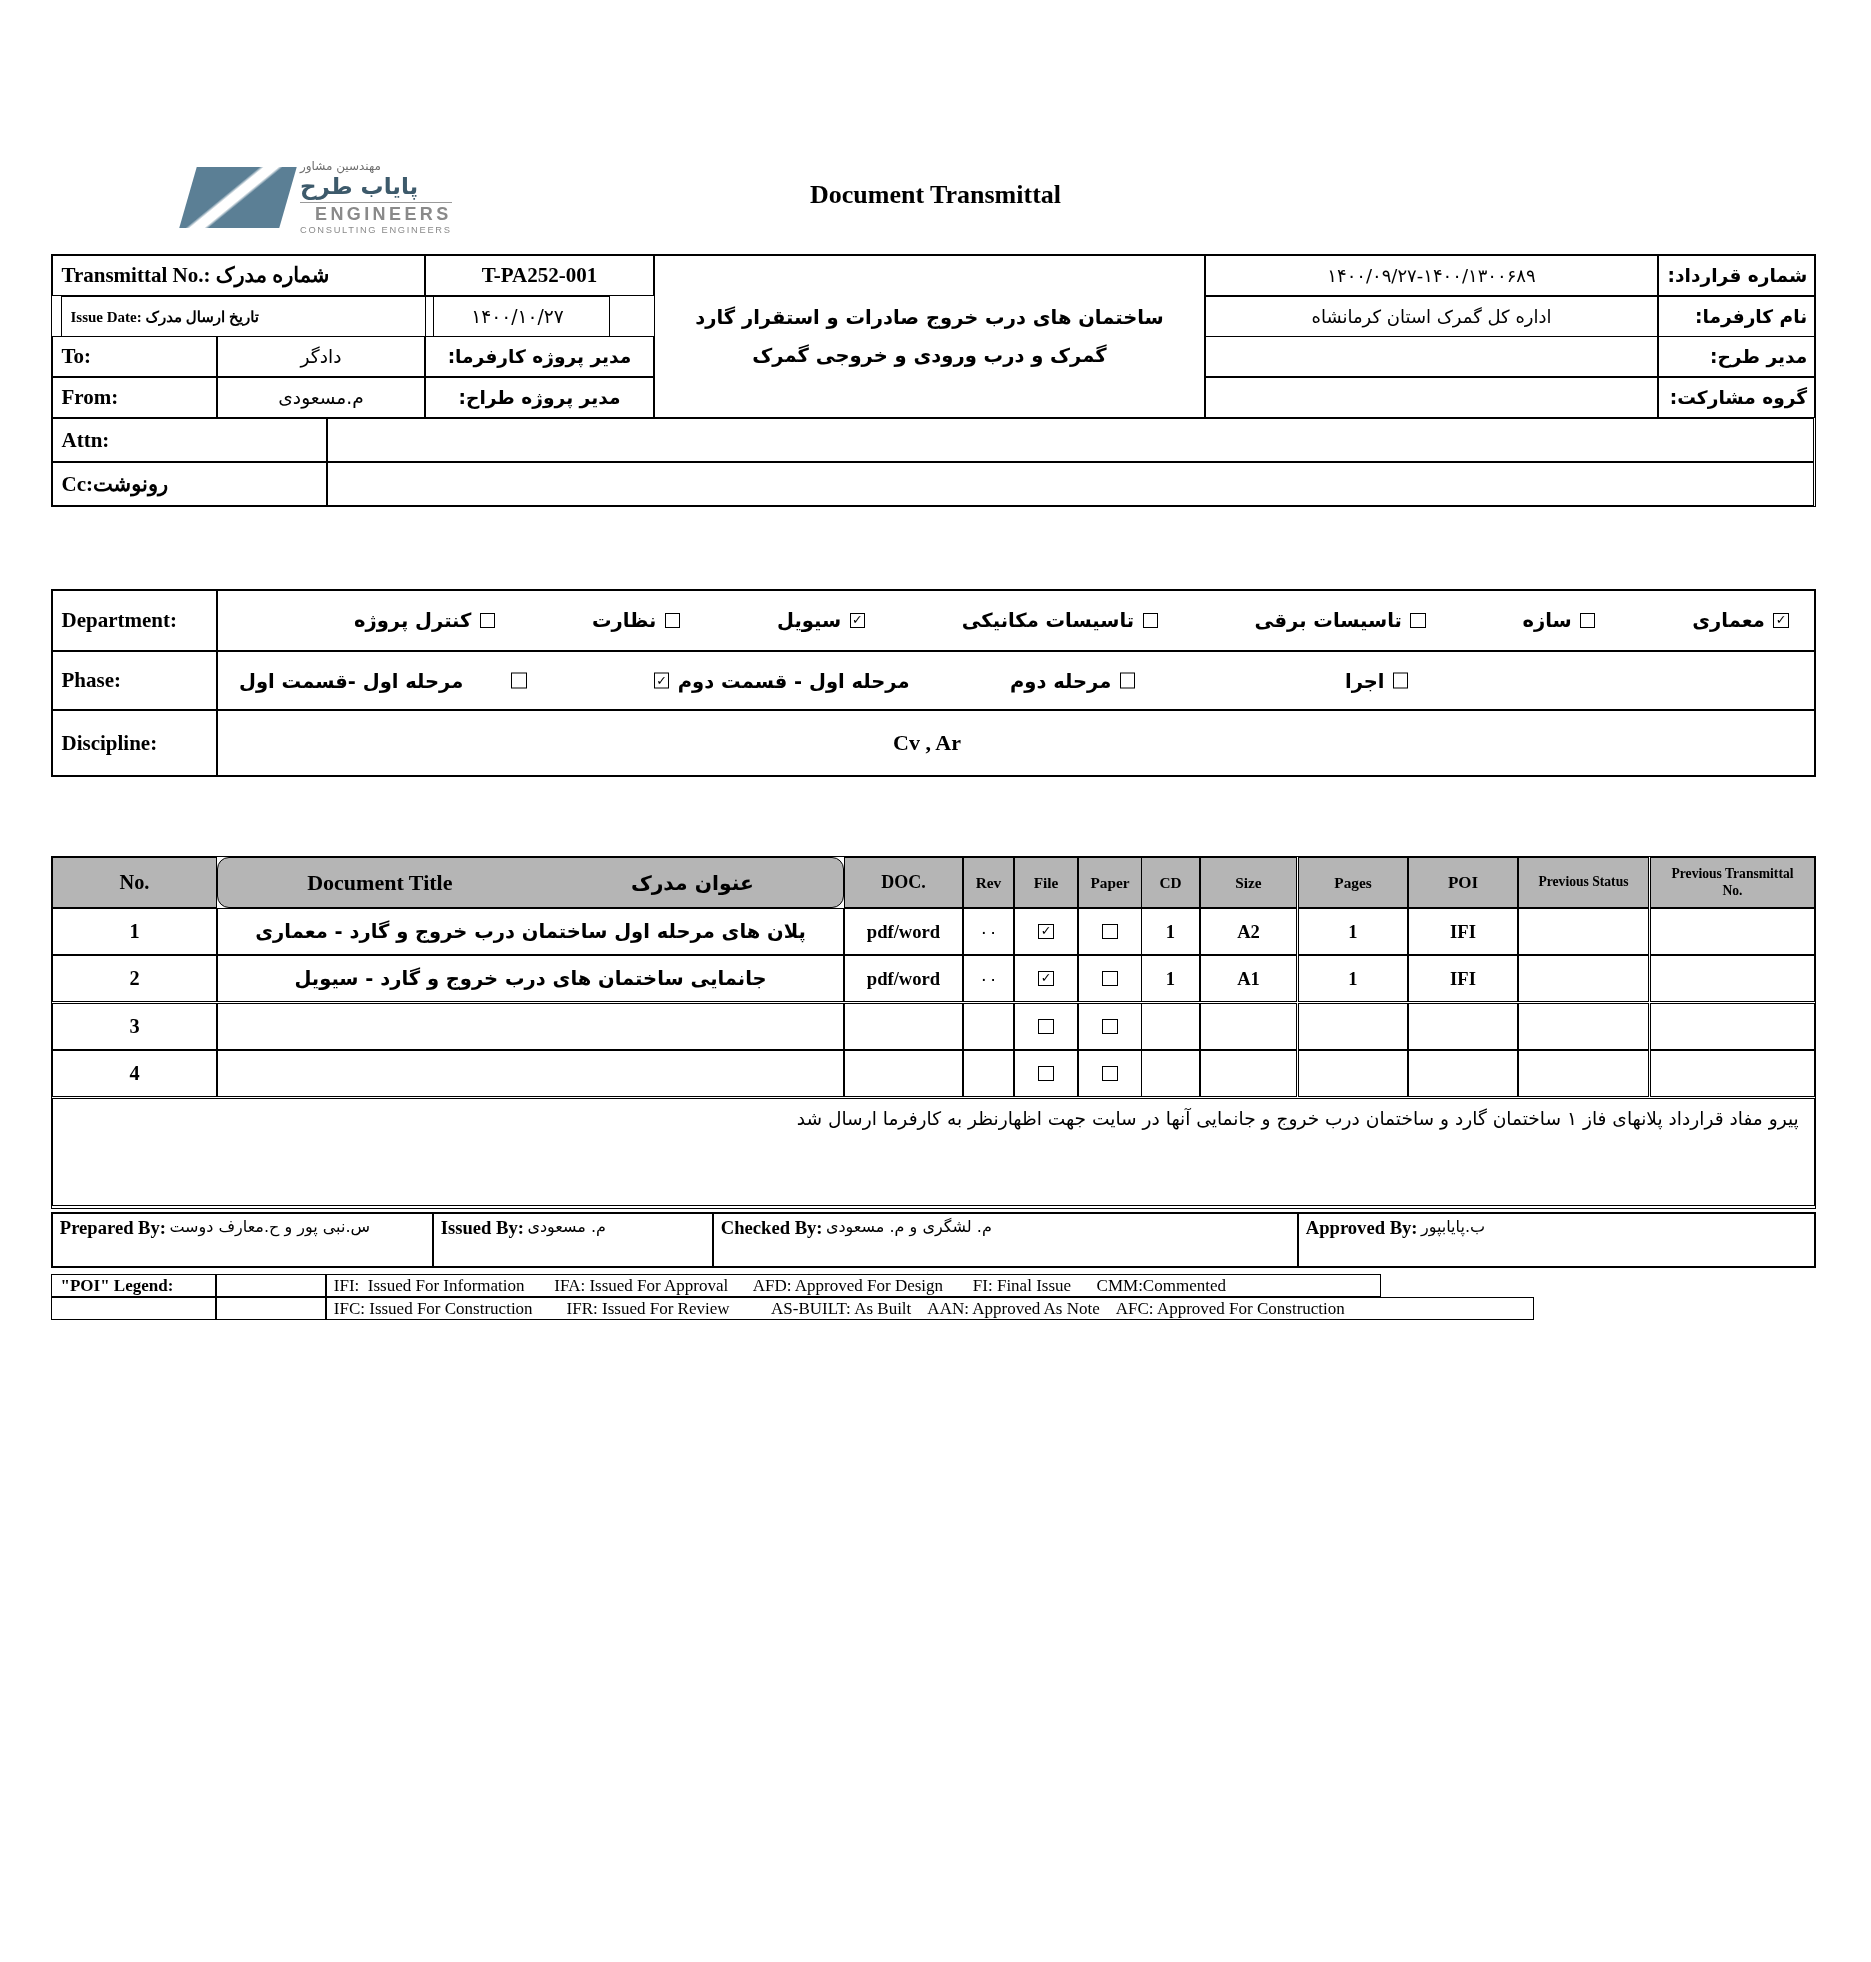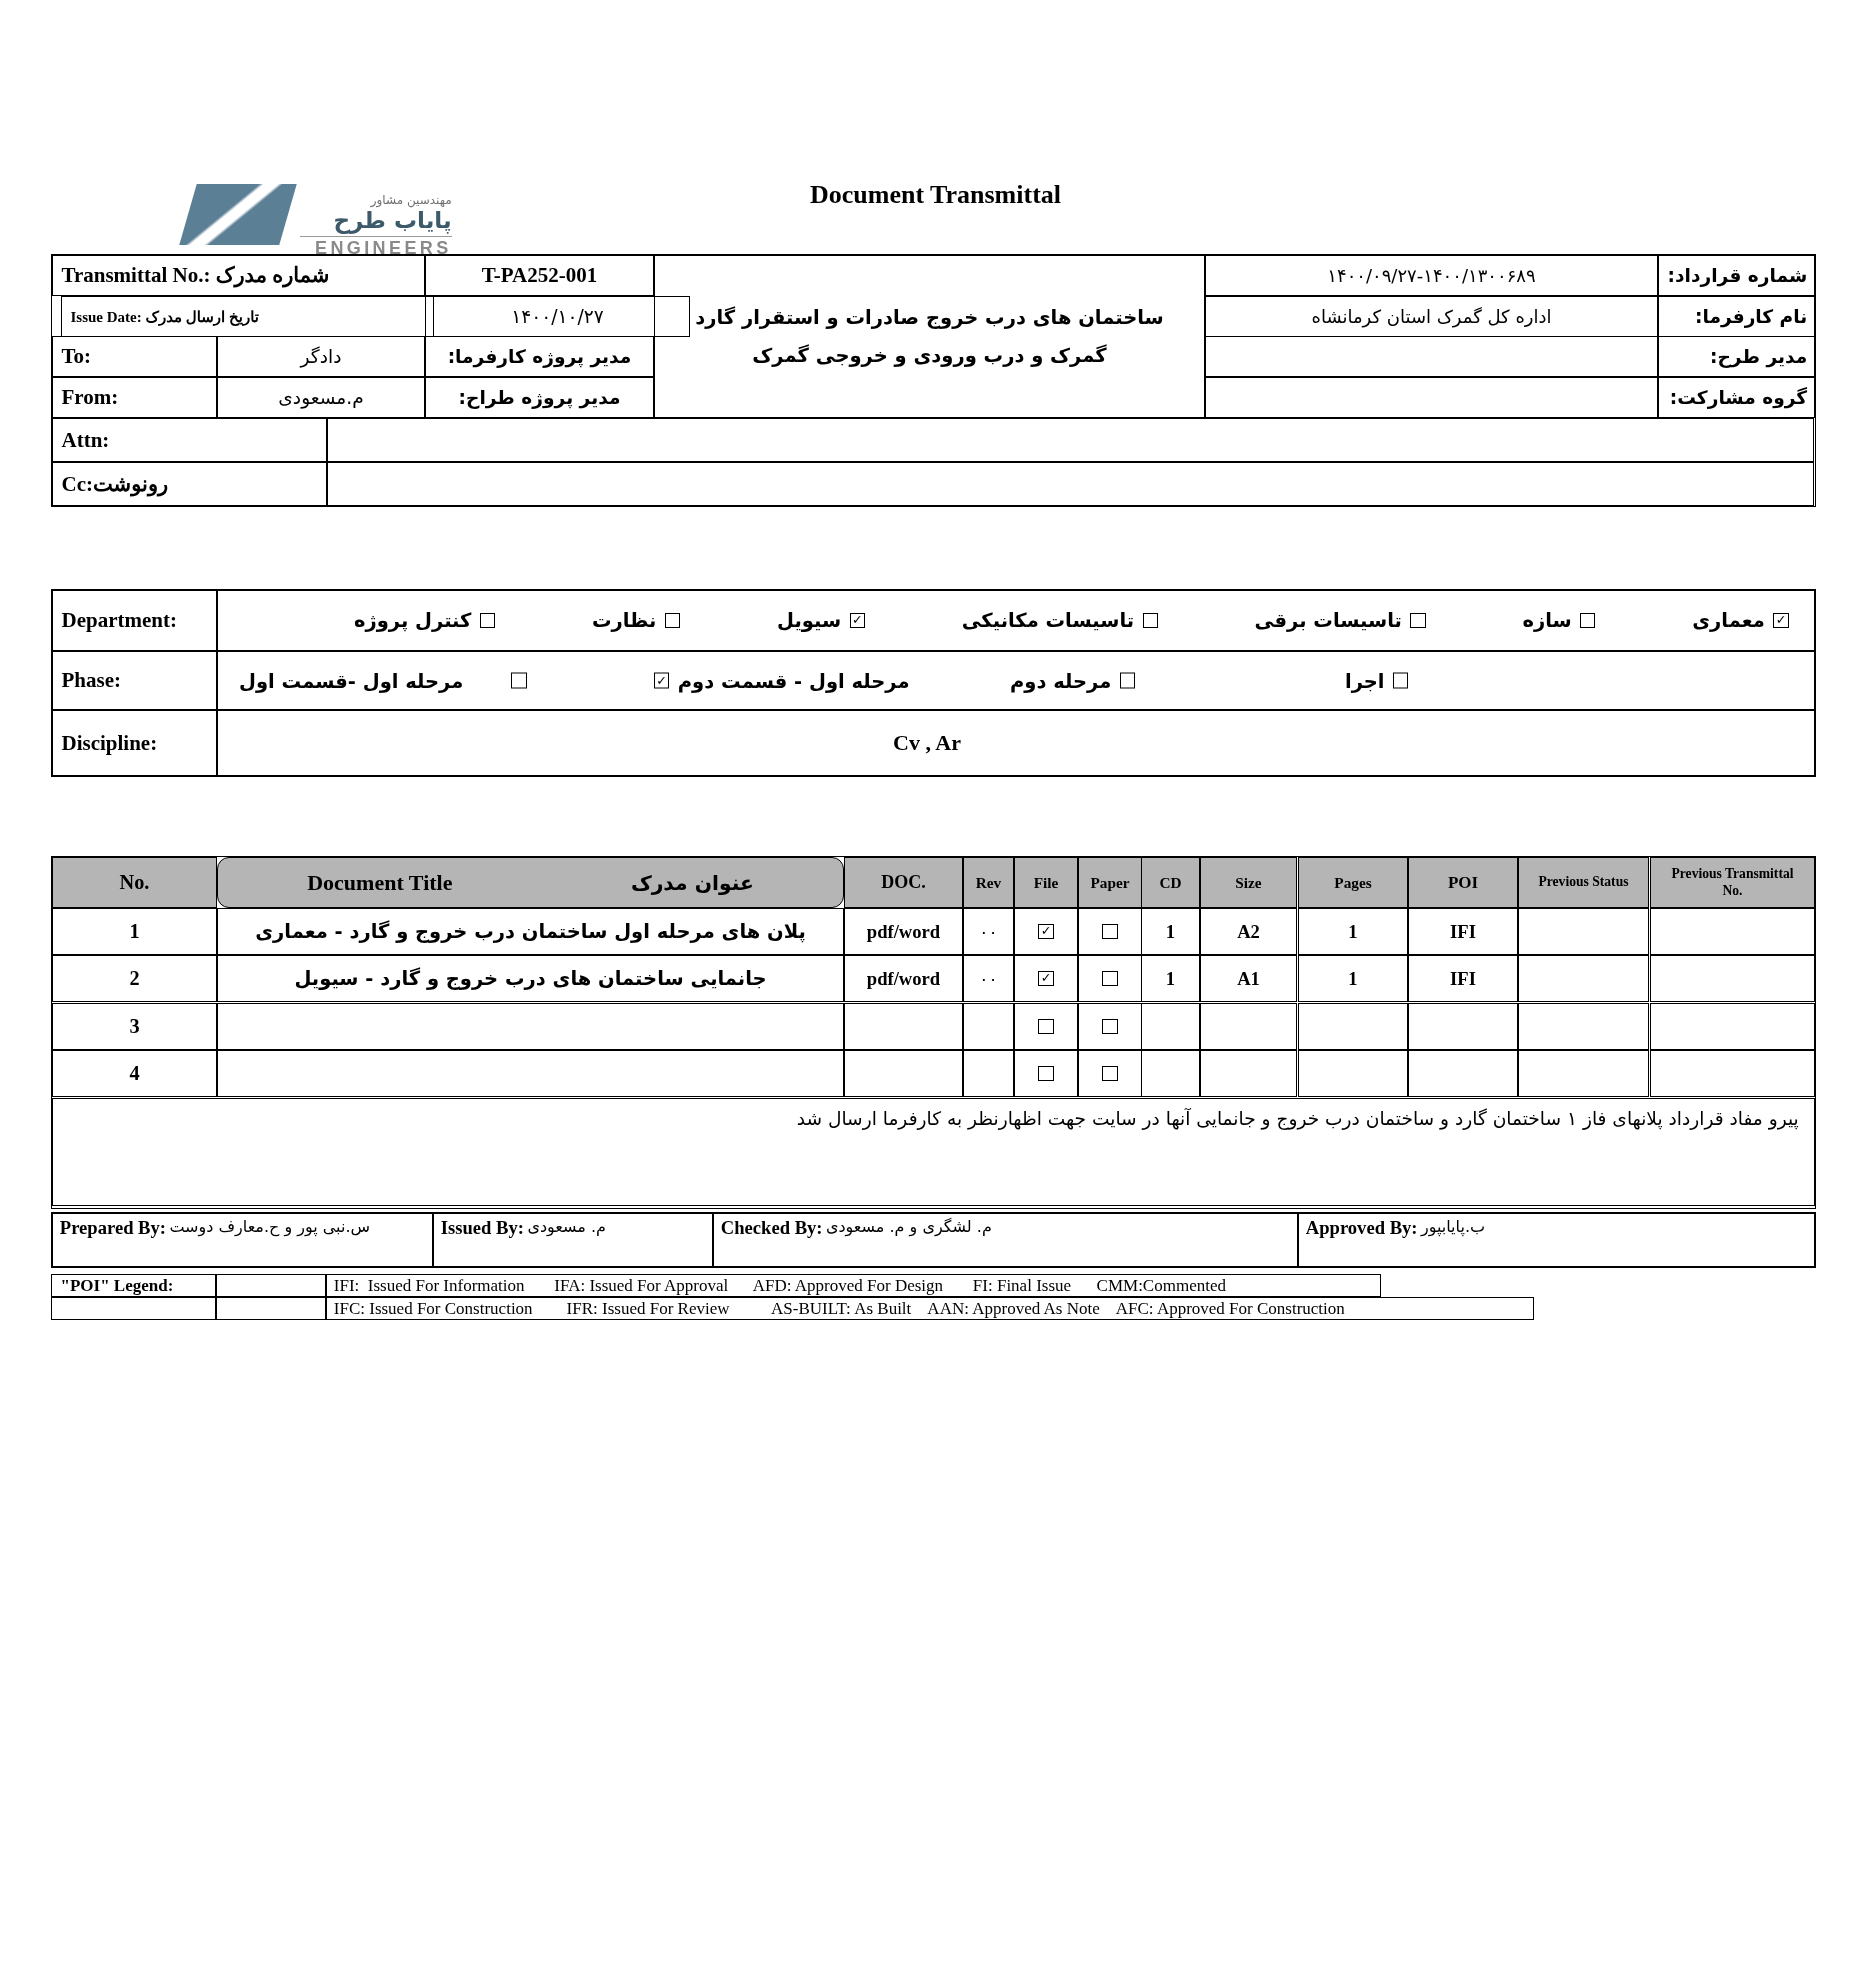--- a/index.html
+++ b/index.html
@@ -26,21 +26,21 @@
   }
   .chk-item { display:inline-flex; align-items:center; gap:8.5px; }
   .gray { background:#b5b5b5; }
   .title-main { position:absolute; top:180px; left:0; width:100%; text-align:center; font-size:26px; }
   
   .logo { position:absolute; left:188px; top:159px; display:flex; align-items:center; gap:12px; }
   .logo-mark {
     width:100px; height:61px; transform:skewX(-16deg);
     background:linear-gradient(133deg,#5b7f95 40%,#ffffff 43%,#ffffff 52%,#5b7f95 55%);
   }
-  .logo-text { display:flex; flex-direction:column; align-items:flex-end;margin-top:34px; }
+  .logo-text { display:flex; flex-direction:column; align-items:flex-start; }
   .logo-fa-small { font-family:"DejaVu Sans",sans-serif; font-size:12px; color:#6f6f6f; }
   .logo-fa-large { font-family:"DejaVu Sans",sans-serif; font-size:23px; font-weight:bold; color:#3d5a6b; }
   .logo-en { font-family:"Liberation Sans","DejaVu Sans",sans-serif; font-size:18px; letter-spacing:3.4px; color:#8a8a8a; font-weight:bold; border-top:1.3px solid #9a9a9a; margin-top:2.5px; padding-top:1.7px; align-self:stretch; text-align:right; }
   .logo-sub { font-family:"Liberation Sans","DejaVu Sans",sans-serif; font-size:9.3px; letter-spacing:1.7px; color:#8a8a8a; }
 </style>
 </head>
 <body>
 
 <div class="page">
 
@@ -57,21 +57,21 @@
   <div class="title-main en">Document Transmittal</div>
 
   <div class="tbl" style="left:51px; top:254px; width:1765px; height:253px;">
     <div class="c en lft" style="left:0; top:0; width:373px; height:41px; font-size:21px;">Transmittal No.: شماره مدرک</div>
     <div class="c en ctr" style="left:373px; top:0; width:229px; height:41px; font-size:21px;">T-PA252-001</div>
     <div class="c fab ctr" style="left:602px; top:0; width:551px; height:163px; font-size:19.5px; padding:0 30px; line-height:1.9;" dir="rtl">ساختمان های درب خروج صادرات و استقرار گارد گمرک و درب ورودی و خروجی گمرک</div>
     <div class="c fa ctr" style="left:1153px; top:0; width:453px; height:41px; font-size:18px;">۱۴۰۰/۰۹/۲۷-۱۴۰۰/۱۳۰۰۶۸۹</div>
     <div class="c fab" style="left:1606px; top:0; width:157px; height:41px; font-size:18.6px; padding:0 6.8px;" dir="rtl">شماره قرارداد:</div>
 
     <div class="c en lft" style="left:9px; top:41px; width:373px; height:41px; font-size:15px;">Issue Date: تاریخ ارسال مدرک</div>
-    <div class="c fa ctr" style="left:373px; top:41px; width:265px; height:41px; font-size:18.6px;">۱۴۰۰/۱۰/۲۷</div>
+    <div class="c fa ctr" style="left:373px; top:41px; width:185px; height:41px; font-size:18.6px;">۱۴۰۰/۱۰/۲۷</div>
     <div class="c fa ctr" style="left:1153px; top:41px; width:453px; height:41px; font-size:18px;" dir="rtl">اداره کل گمرک استان کرمانشاه</div>
     <div class="c fab" style="left:1606px; top:41px; width:157px; height:41px; font-size:18.6px; padding:0 6.8px;" dir="rtl">نام کارفرما:</div>
 
     <div class="c en lft" style="left:0; top:81px; width:165px; height:41px; font-size:21px;">To:</div>
     <div class="c fa ctr" style="left:165px; top:81px; width:208px; height:41px; font-size:18.6px;" dir="rtl">دادگر</div>
     <div class="c fab ctr" style="left:373px; top:81px; width:229px; height:41px; font-size:18.6px;" dir="rtl">مدیر پروژه کارفرما:</div>
     <div class="c" style="left:1153px; top:81px; width:453px; height:41px;"></div>
     <div class="c fab" style="left:1606px; top:81px; width:157px; height:41px; font-size:18.6px; padding:0 6.8px;" dir="rtl">مدیر طرح:</div>
 
     <div class="c en lft" style="left:0; top:122px; width:165px; height:41px; font-size:21px;">From:</div>

